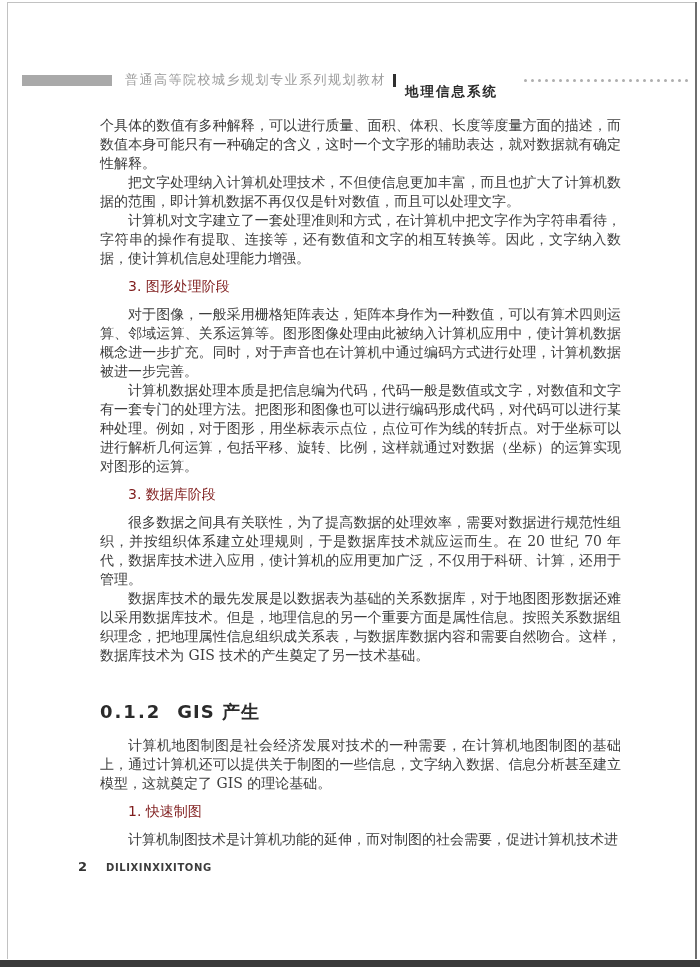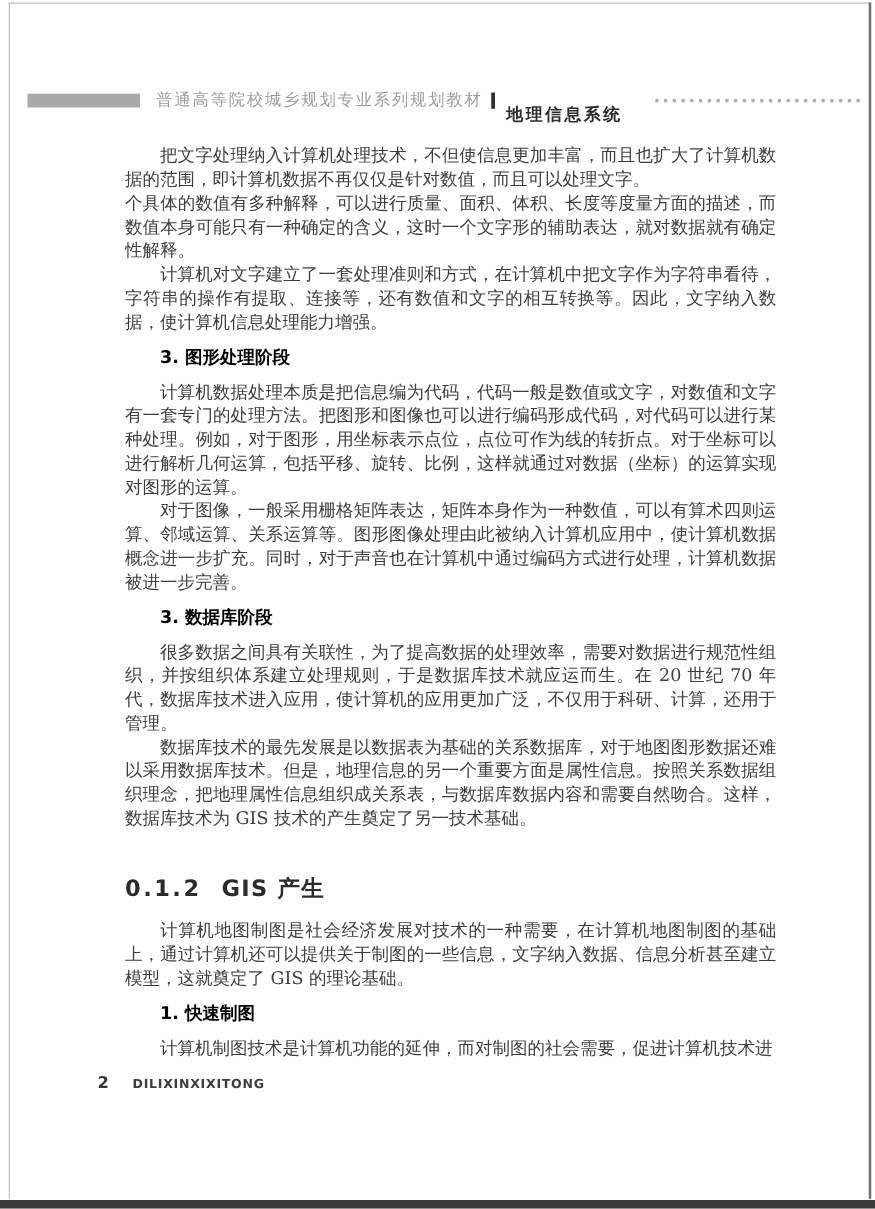--- a/index.html
+++ b/index.html
@@ -35,21 +35,21 @@
   .page-body {
     position:absolute; left:100px; top:116px; width:521px;
     font-size:14px; line-height:19px; color:#3d3d3d;
     text-align:justify; text-justify:inter-ideograph;
   }
   .para { text-indent:2em; }
   .para.continuation { text-indent:0; }
 
   .sub-heading {
     font-family:"DejaVu Sans","Liberation Sans",sans-serif;
-    font-weight:bold; font-size:14px; color:#000000;
+    font-weight:normal; font-size:14px; color:#7f1d1d;
     margin:9px 0 9px 28px; text-align:left;
   }
   .section-heading {
     font-family:"DejaVu Sans","Liberation Sans",sans-serif;
     font-weight:bold; font-size:18px; color:#2b2b2b;
     margin:15px 0 15px 0; text-align:center; display:flex; align-items:baseline;
   }
   .section-number { letter-spacing:2px; }
   .section-title { margin-left:16px; letter-spacing:1px;margin-top:22px; }
 
@@ -97,27 +97,27 @@
       <span class="dot"></span>
       <span class="dot"></span>
       <span class="dot"></span>
       <span class="dot"></span>
       <span class="dot"></span>
       <span class="dot"></span>
     </div>
 </div>
 
 <div class="page-body">
+  <p class="para continuation">个具体的数值有多种解释，可以进行质量、面积、体积、长度等度量方面的描述，而数值本身可能只有一种确定的含义，这时一个文字形的辅助表达，就对数据就有确定性解释。</p>
   <p class="para">把文字处理纳入计算机处理技术，不但使信息更加丰富，而且也扩大了计算机数据的范围，即计算机数据不再仅仅是针对数值，而且可以处理文字。</p>
-  <p class="para continuation">个具体的数值有多种解释，可以进行质量、面积、体积、长度等度量方面的描述，而数值本身可能只有一种确定的含义，这时一个文字形的辅助表达，就对数据就有确定性解释。</p>
   <p class="para">计算机对文字建立了一套处理准则和方式，在计算机中把文字作为字符串看待，字符串的操作有提取、连接等，还有数值和文字的相互转换等。因此，文字纳入数据，使计算机信息处理能力增强。</p>
 
   <h3 class="sub-heading">3. 图形处理阶段</h3>
+  <p class="para">对于图像，一般采用栅格矩阵表达，矩阵本身作为一种数值，可以有算术四则运算、邻域运算、关系运算等。图形图像处理由此被纳入计算机应用中，使计算机数据概念进一步扩充。同时，对于声音也在计算机中通过编码方式进行处理，计算机数据被进一步完善。</p>
   <p class="para">计算机数据处理本质是把信息编为代码，代码一般是数值或文字，对数值和文字有一套专门的处理方法。把图形和图像也可以进行编码形成代码，对代码可以进行某种处理。例如，对于图形，用坐标表示点位，点位可作为线的转折点。对于坐标可以进行解析几何运算，包括平移、旋转、比例，这样就通过对数据（坐标）的运算实现对图形的运算。</p>
-  <p class="para">对于图像，一般采用栅格矩阵表达，矩阵本身作为一种数值，可以有算术四则运算、邻域运算、关系运算等。图形图像处理由此被纳入计算机应用中，使计算机数据概念进一步扩充。同时，对于声音也在计算机中通过编码方式进行处理，计算机数据被进一步完善。</p>
 
   <h3 class="sub-heading">3. 数据库阶段</h3>
   <p class="para">很多数据之间具有关联性，为了提高数据的处理效率，需要对数据进行规范性组织，并按组织体系建立处理规则，于是数据库技术就应运而生。在 20 世纪 70 年代，数据库技术进入应用，使计算机的应用更加广泛，不仅用于科研、计算，还用于管理。</p>
   <p class="para">数据库技术的最先发展是以数据表为基础的关系数据库，对于地图图形数据还难以采用数据库技术。但是，地理信息的另一个重要方面是属性信息。按照关系数据组织理念，把地理属性信息组织成关系表，与数据库数据内容和需要自然吻合。这样，数据库技术为 GIS 技术的产生奠定了另一技术基础。</p>
 
   <h2 class="section-heading">
     <span class="section-number">0.1.2</span>
     <span class="section-title">GIS 产生</span>
   </h2>
   <p class="para">计算机地图制图是社会经济发展对技术的一种需要，在计算机地图制图的基础上，通过计算机还可以提供关于制图的一些信息，文字纳入数据、信息分析甚至建立模型，这就奠定了 GIS 的理论基础。</p>

